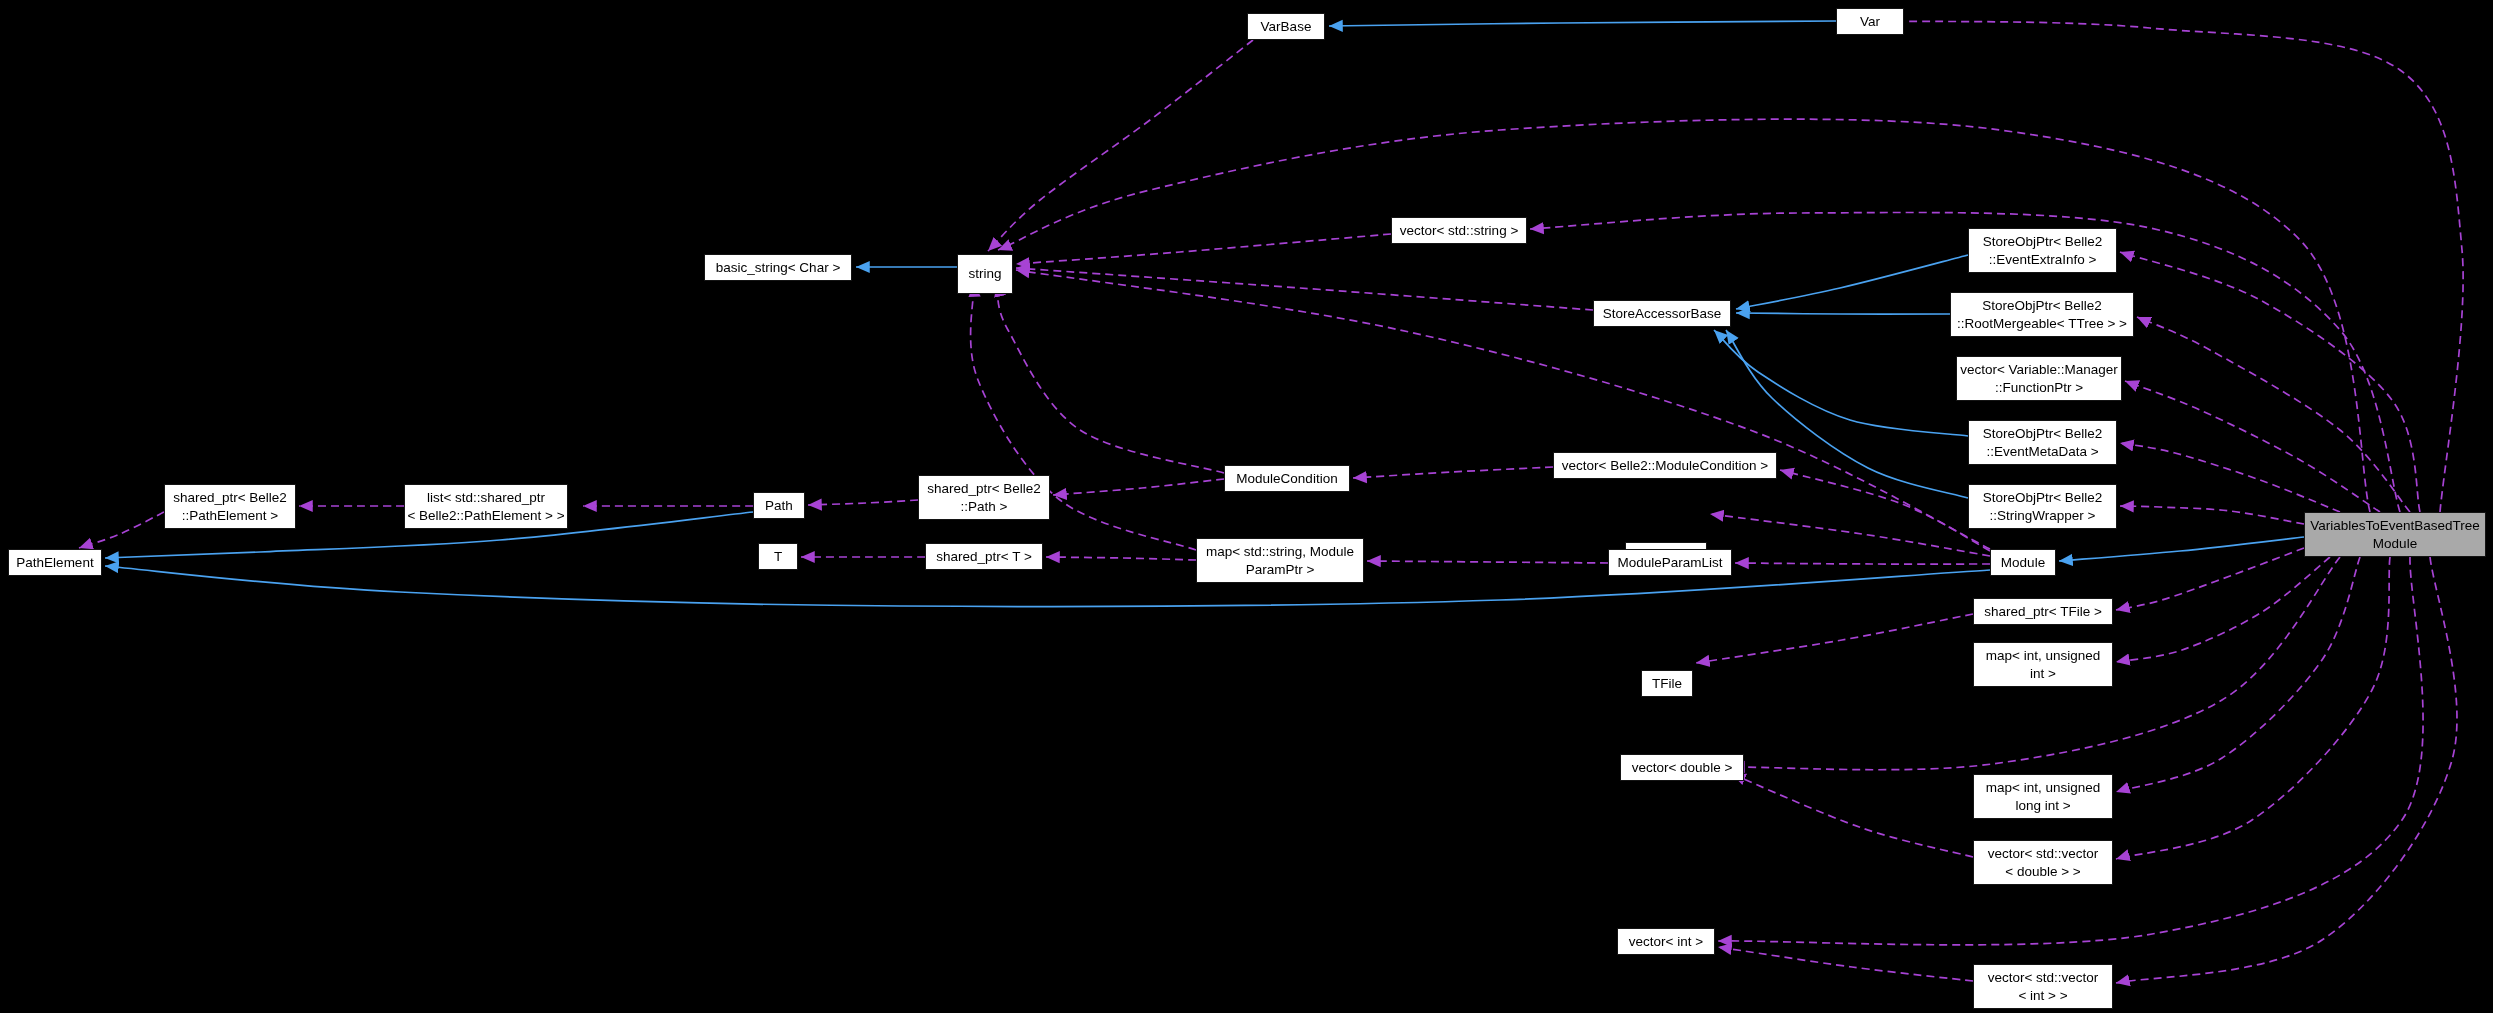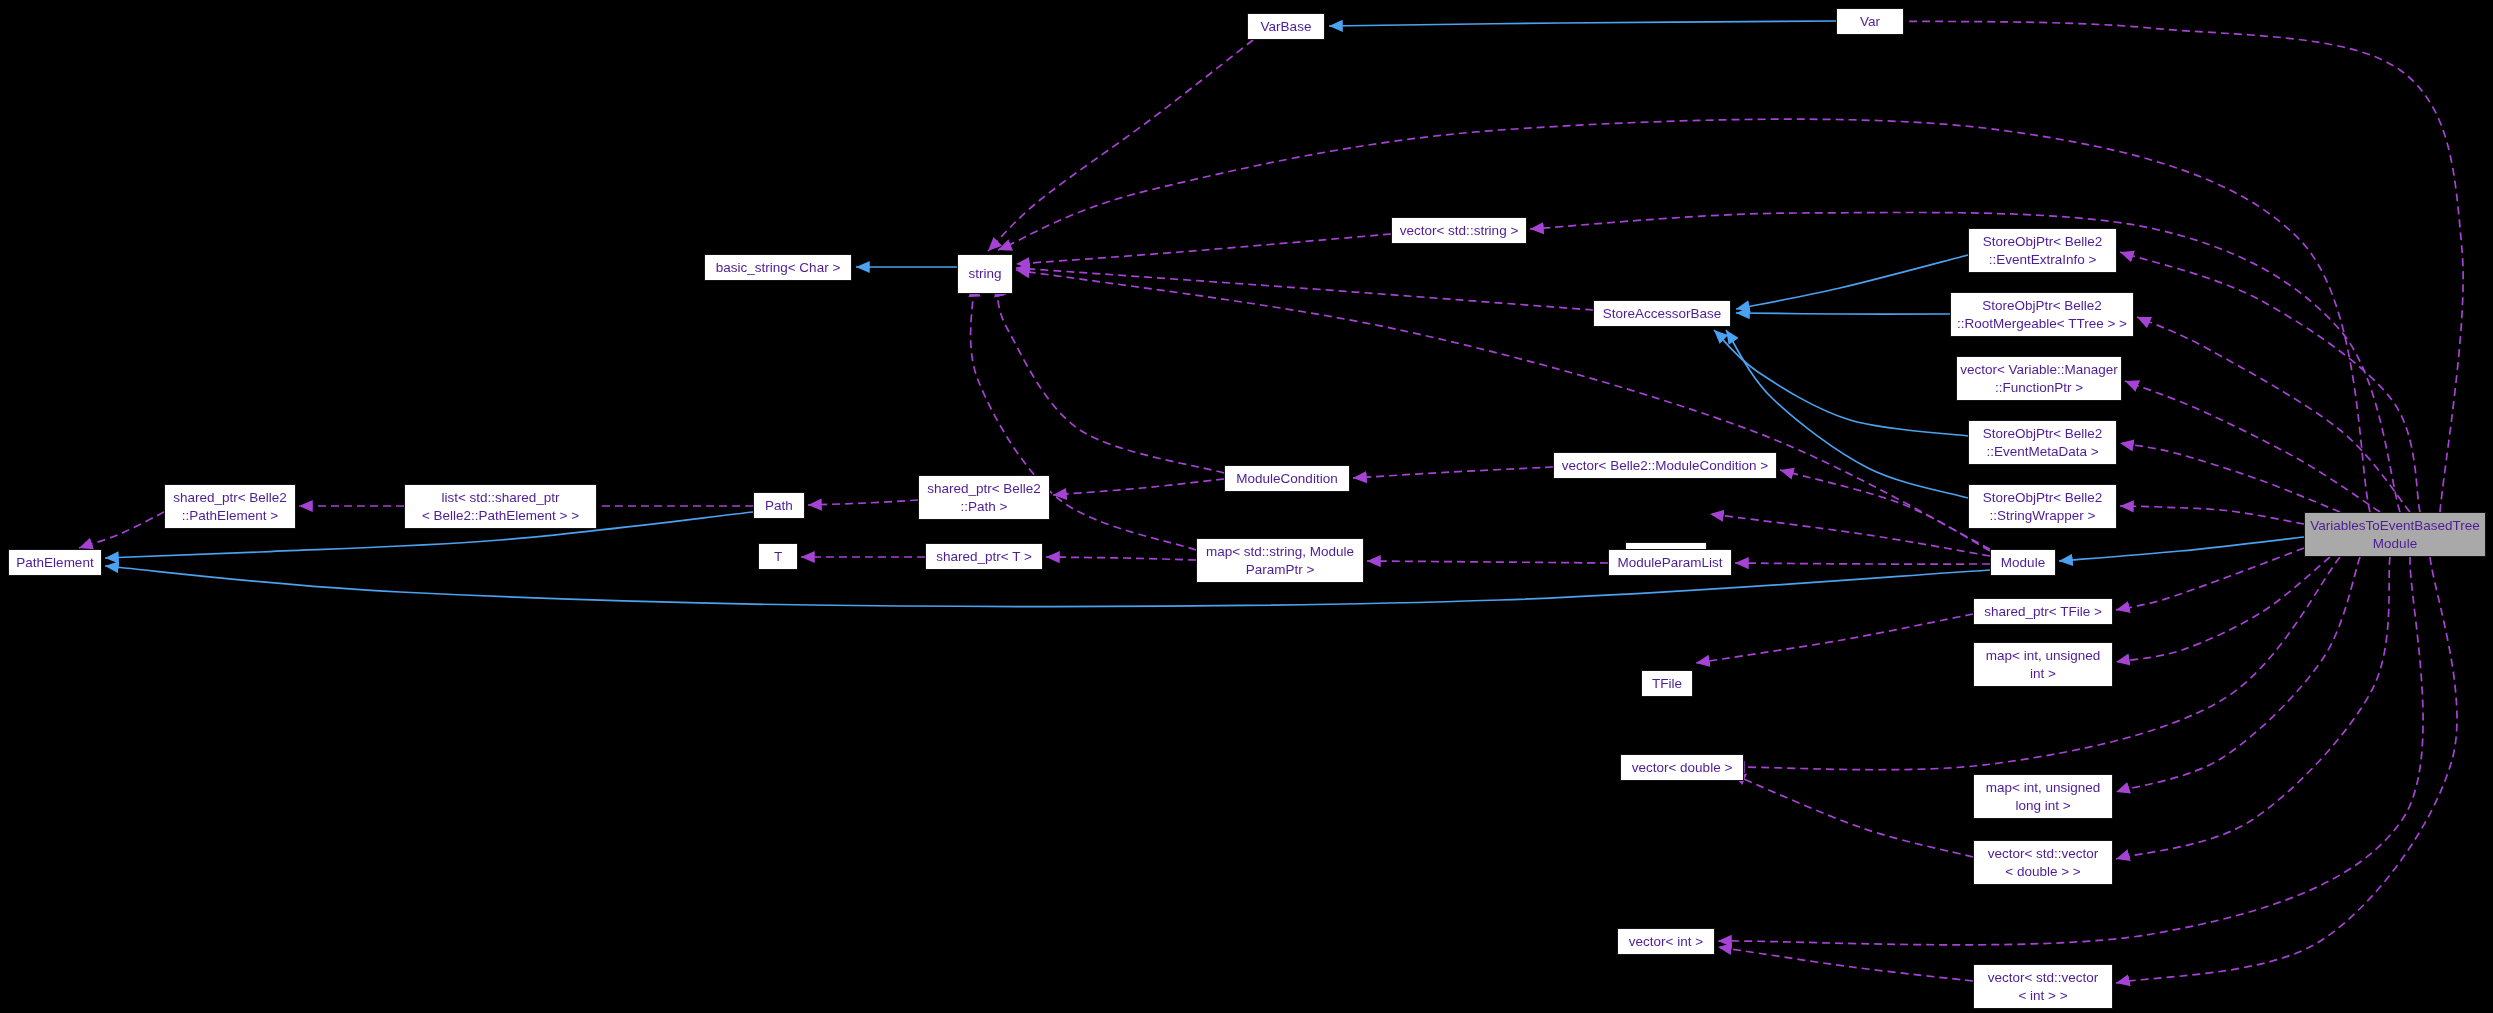--- a/index.html
+++ b/index.html
@@ -1,20 +1,20 @@
 <!DOCTYPE html>
 <html style="--bg: #000000; --node_bg: #ffffff; --node_main_bg: #a9a9a9; --inherit_edge: #4aa2f0; --usage_edge: #a743d4;"><head>
 <meta charset="utf-8">
 <style>
   html,body{margin:0;padding:0;background:#000;}
   #stage{position:relative;width:2493px;height:1013px;background:var(--bg,#000);
          font-family:"Liberation Sans",sans-serif;overflow:hidden;}
   #edge-layer{position:absolute;left:0;top:0;width:2493px;height:1013px;}
   .node{position:absolute;box-sizing:border-box;background:var(--node_bg,#fff);
-        border:1px solid #141414;color:#4c1d95;display:flex;flex-direction:column;
+        border:1px solid #141414;color:#000000;display:flex;flex-direction:column;
         align-items:center;justify-content:center;text-align:center;
         font-size:13.5px;line-height:1.3;white-space:nowrap;padding:0 4px;z-index:2;}
   .node.main{background:var(--node_main_bg,#a9a9a9);}
   .nl{pointer-events:none;}
   .edge{fill:none;stroke-width:1.7px;}
   .edge.inheritance{stroke:var(--inherit_edge,#4aa2f0);}
   .edge.usage{stroke:var(--usage_edge,#a743d4);stroke-dasharray:8 5;}
   #arrow-inherit path{fill:var(--inherit_edge,#4aa2f0);}
   #arrow-usage path{fill:var(--usage_edge,#a743d4);}
 </style>
@@ -122,21 +122,21 @@
       <div class="nl">StoreObjPtr&lt; Belle2</div>
       <div class="nl">::StringWrapper &gt;</div>
     </div>
     <div class="node" style="left: 1625px; top: 500px; width: 82px; height: 27px; margin-top: 42px;">
       <div class="nl">LogConfig</div>
     </div>
     <div class="node" style="left: 164px; top: 484px; width: 132px; height: 45px;">
       <div class="nl">shared_ptr&lt; Belle2</div>
       <div class="nl">::PathElement &gt;</div>
     </div>
-    <div class="node" style="left: 404px; top: 484px; width: 193px; height: 45px;">
+    <div class="node" style="left: 404px; top: 484px; width: 164px; height: 45px;">
       <div class="nl">list&lt; std::shared_ptr</div>
       <div class="nl">&lt; Belle2::PathElement &gt; &gt;</div>
     </div>
     <div class="node" style="left: 753px; top: 492px; width: 52px; height: 27px; align-items: center;">
       <div class="nl">Path</div>
     </div>
     <div class="node" style="left: 918px; top: 475px; width: 132px; height: 45px;">
       <div class="nl">shared_ptr&lt; Belle2</div>
       <div class="nl">::Path &gt;</div>
     </div>

